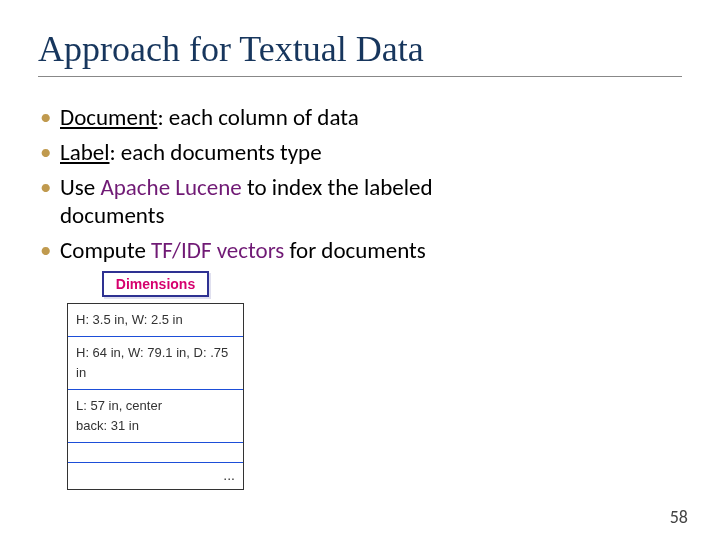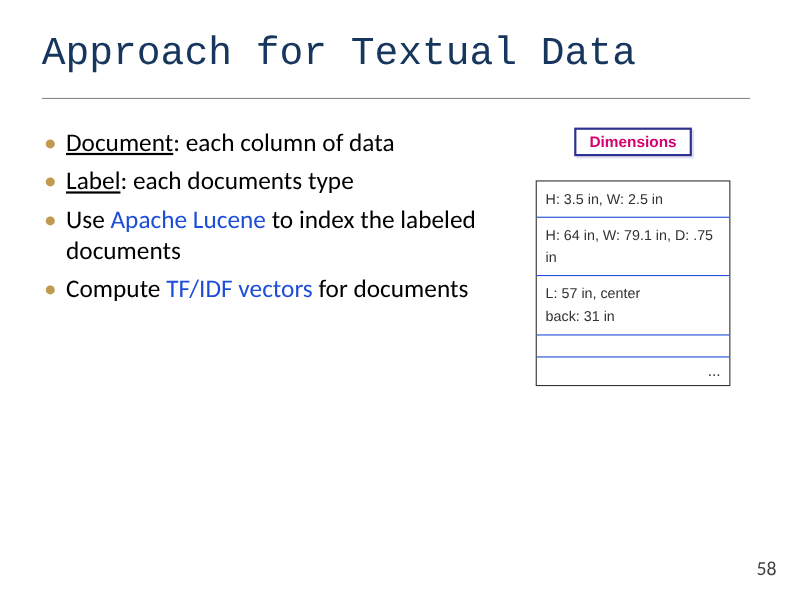--- a/index.html
+++ b/index.html
@@ -14,31 +14,31 @@
     overflow: hidden;
   }
   .slide {
     width: 720px;
     height: 540px;
     position: relative;
     box-sizing: border-box;
     padding: 28px 38px 0 38px;
   }
   .title {
-    font-family: Liberation Mono, monospace;
+    font-family: Liberation Serif, serif;
     font-size: 36px;
     color: #17365D;
     border-bottom: 1px solid #888;
-    padding-bottom: 20px;
+    padding-bottom: 6px;
     margin-bottom: 26px;
     font-weight: 400;
   }
   .content-row {
     display: flex;
-    flex-direction: row;
+    flex-direction: column;
     align-items: flex-start;
   }
   .bullets {
     flex: 1 1 auto;
     max-width: 420px;
     font-size: 23px;
     line-height: 1.25;
     color: #000;
   }
   .bullets ul {
@@ -54,37 +54,37 @@
   .bullets li::before {
     content: "•";
     position: absolute;
     left: 2px;
     top: 0;
     color: #C09A4E;
     font-size: 23px;
     line-height: 1.25;
   }
   .underline { text-decoration: underline; }
-  .hl-red { color: #1d4ed8; }
+  .hl-red { color: #701a75; }
   .diagram {
     margin-left: 30px;
     display: flex;
     flex-direction: column;
     align-items: center;
     width: 175px;
   }
   .dim-header {
     border: 2px solid #2E3192;
     background: #fff;
     padding: 3px 12px;
     font-family: Arial, Helvetica, sans-serif;
     font-weight: bold;
     font-size: 14px;
     color: #D6006E;
-    margin-bottom: 22px;
+    margin-bottom: 6px;
     box-shadow: 2px 2px 0 rgba(46,49,146,0.15);
   }
   .dim-table {
     border: 1px solid #333;
     width: 175px;
     font-family: Arial, Helvetica, sans-serif;
     font-size: 13px;
     color: #333;
     line-height: 1.55;
   }
@@ -92,21 +92,21 @@
     border-bottom: 1px solid #1d4ed8;
     padding: 6px 8px;
     min-height: 18px;
     box-sizing: border-box;
   }
   .dim-row:last-child { border-bottom: none; }
   .dim-row.short { min-height: 20px; padding: 3px 8px; }
   .dim-row.ellipsis { text-align: right; padding: 2px 8px; font-size: 14px; }
   .page-num {
     position: absolute;
-    right: 14px;
+    right: 32px;
     bottom: 12px;
     font-size: 18px;
     color: #444;
     font-family: Calibri, Arial, sans-serif;
   }
 </style>
 </head>
 <body>
 
 <div class="slide">

